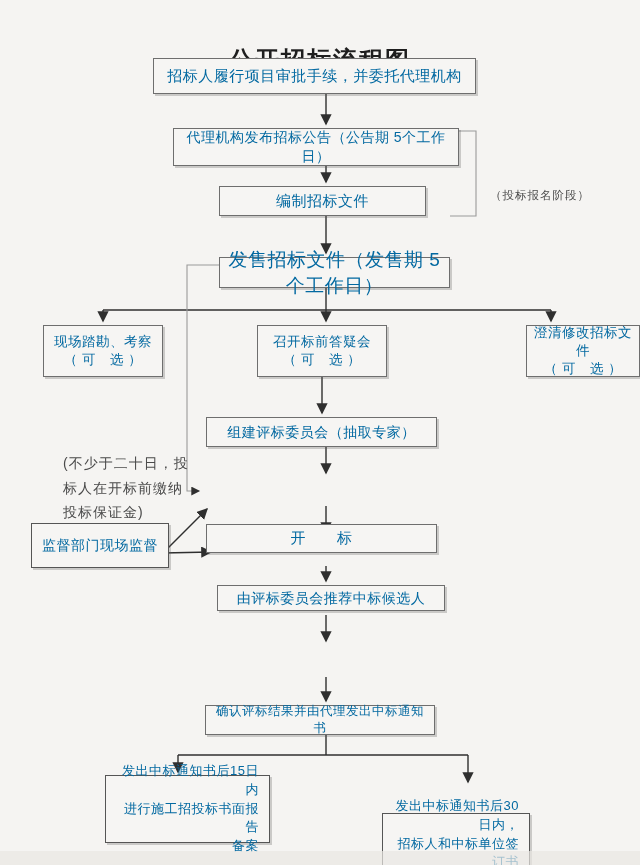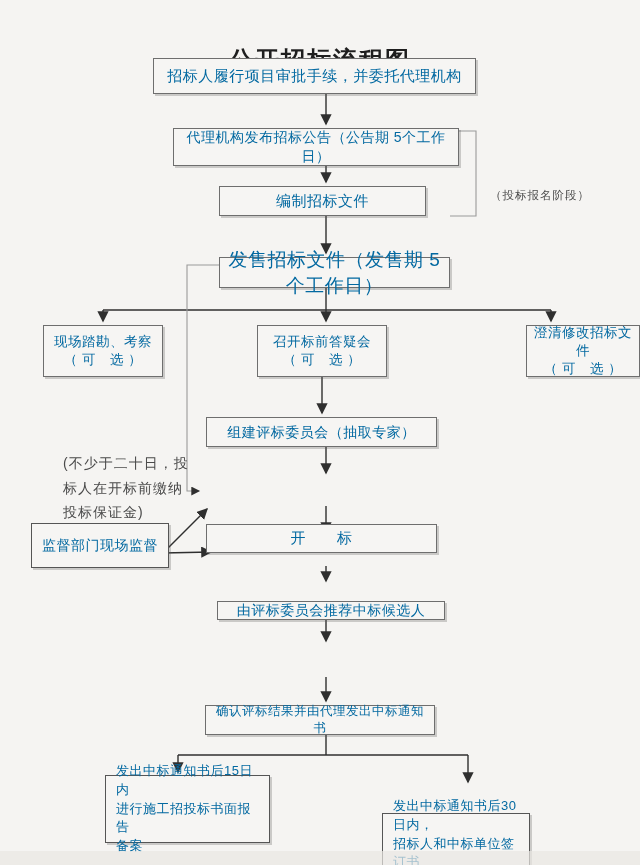--- a/index.html
+++ b/index.html
@@ -31,21 +31,21 @@
     box-shadow:2px 2px 0 rgba(90,90,90,.28);
     display:flex;align-items:center;justify-content:center;
     text-align:center;
     color:#0369a1;
     line-height:1.35;
     white-space:pre-line;
     letter-spacing:.5px;
     padding:2px 6px;
   }
   .node.thick{border-width:1.8px;border-color:#555;}
-  .node.left-align{justify-content:flex-start;text-align:left;padding:6px 10px;line-height:1.45;}
+  .node.left-align{justify-content:flex-start;text-align:right;padding:6px 10px;line-height:1.45;}
   .note{
     position:absolute;color:#4a4a4a;white-space:pre-line;
     letter-spacing:1px;line-height:1.75;margin-top:44px;
   }
   svg.wires{position:absolute;left:0;top:0;}
 </style>
 </head>
 <body>
 
 <div id="canvas">
@@ -100,21 +100,21 @@
 （ 可　选 ）</div>
 
   <div class="node" style="left:486px;top:325px;width:114px;height:52px;font-size:13.5px;margin-left:40px;">澄清修改招标文件
 （ 可　选 ）</div>
 
   <div class="node" style="left:206px;top:417px;width:231px;height:30px;font-size:14px;">组建评标委员会（抽取专家）</div>
 
   <div class="node" style="left:206px;top:477px;width:231px;height:29px;font-size:15px;margin-top:47px;">开　　标</div>
 
 
-  <div class="node" style="left:217px;top:585px;width:228px;height:19px;font-size:14px;margin-top:16px;">由评标委员会推荐中标候选人</div>
+  <div class="node" style="left:217px;top:585px;width:228px;height:26px;font-size:14px;">由评标委员会推荐中标候选人</div>
 
 
   <div class="node" style="left:205px;top:705px;width:230px;height:30px;font-size:12.5px;">确认评标结果并由代理发出中标通知书</div>
 
   <div class="node left-align thick" style="left:105px;top:775px;width:165px;height:68px;font-size:13px;">发出中标通知书后15日内
 进行施工招投标书面报告
 备案</div>
 
   <div class="node left-align thick" style="left:382px;top:785px;width:148px;height:62px;font-size:13px;margin-top:28px;">发出中标通知书后30日内，
 招标人和中标单位签订书

